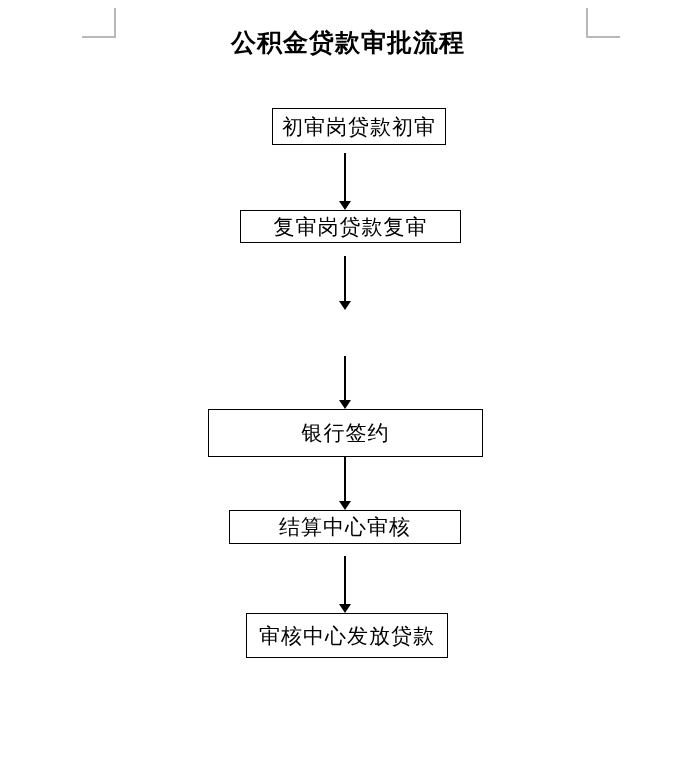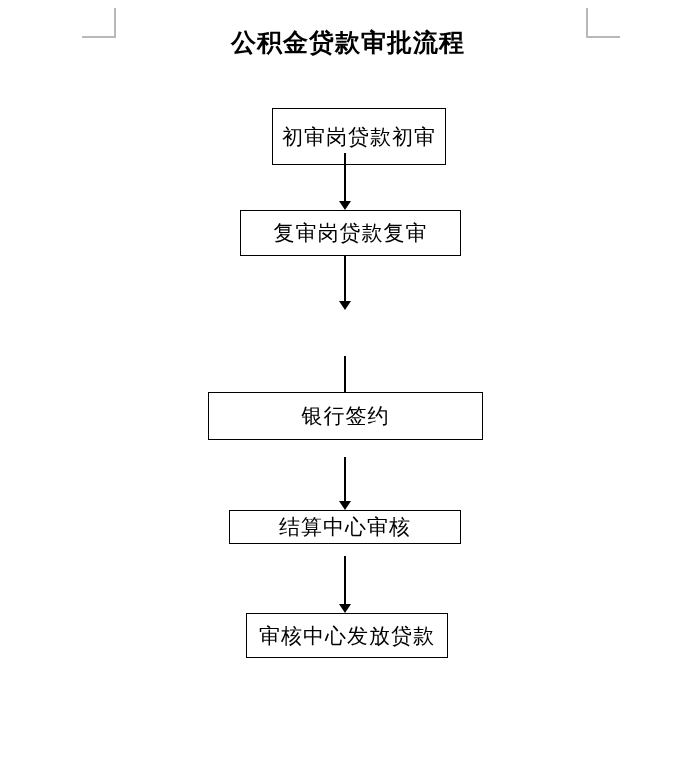--- a/index.html
+++ b/index.html
@@ -62,24 +62,24 @@
     display: flex;
     align-items: center;
     justify-content: center;
     color: #000000;
     font-size: 21px;
     letter-spacing: 1px;
     white-space: nowrap;
     font-family: "DejaVu Sans", "Liberation Sans", sans-serif;
   }
 
-  .node-0 { left: 272px; top: 108px; width: 174px; height: 57px; }
-  .node-1 { left: 240px; top: 210px; width: 221px; height: 46px; }
+  .node-0 { left: 272px; top: 108px; width: 174px; height: 37px; }
+  .node-1 { left: 240px; top: 210px; width: 221px; height: 33px; }
   .node-2 { left: 229px; top: 310px; width: 232px; height: 46px; }
-  .node-3 { left: 208px; top: 392px; width: 275px; height: 48px; }
+  .node-3 { left: 208px; top: 409px; width: 275px; height: 48px; }
   .node-4 { left: 229px; top: 510px; width: 232px; height: 34px; }
   .node-5 { left: 246px; top: 613px; width: 202px; height: 45px; justify-content: center; }
 
   
   .connector {
     position: absolute;
     width: 12px;
   }
   .connector .line {
     position: absolute;

